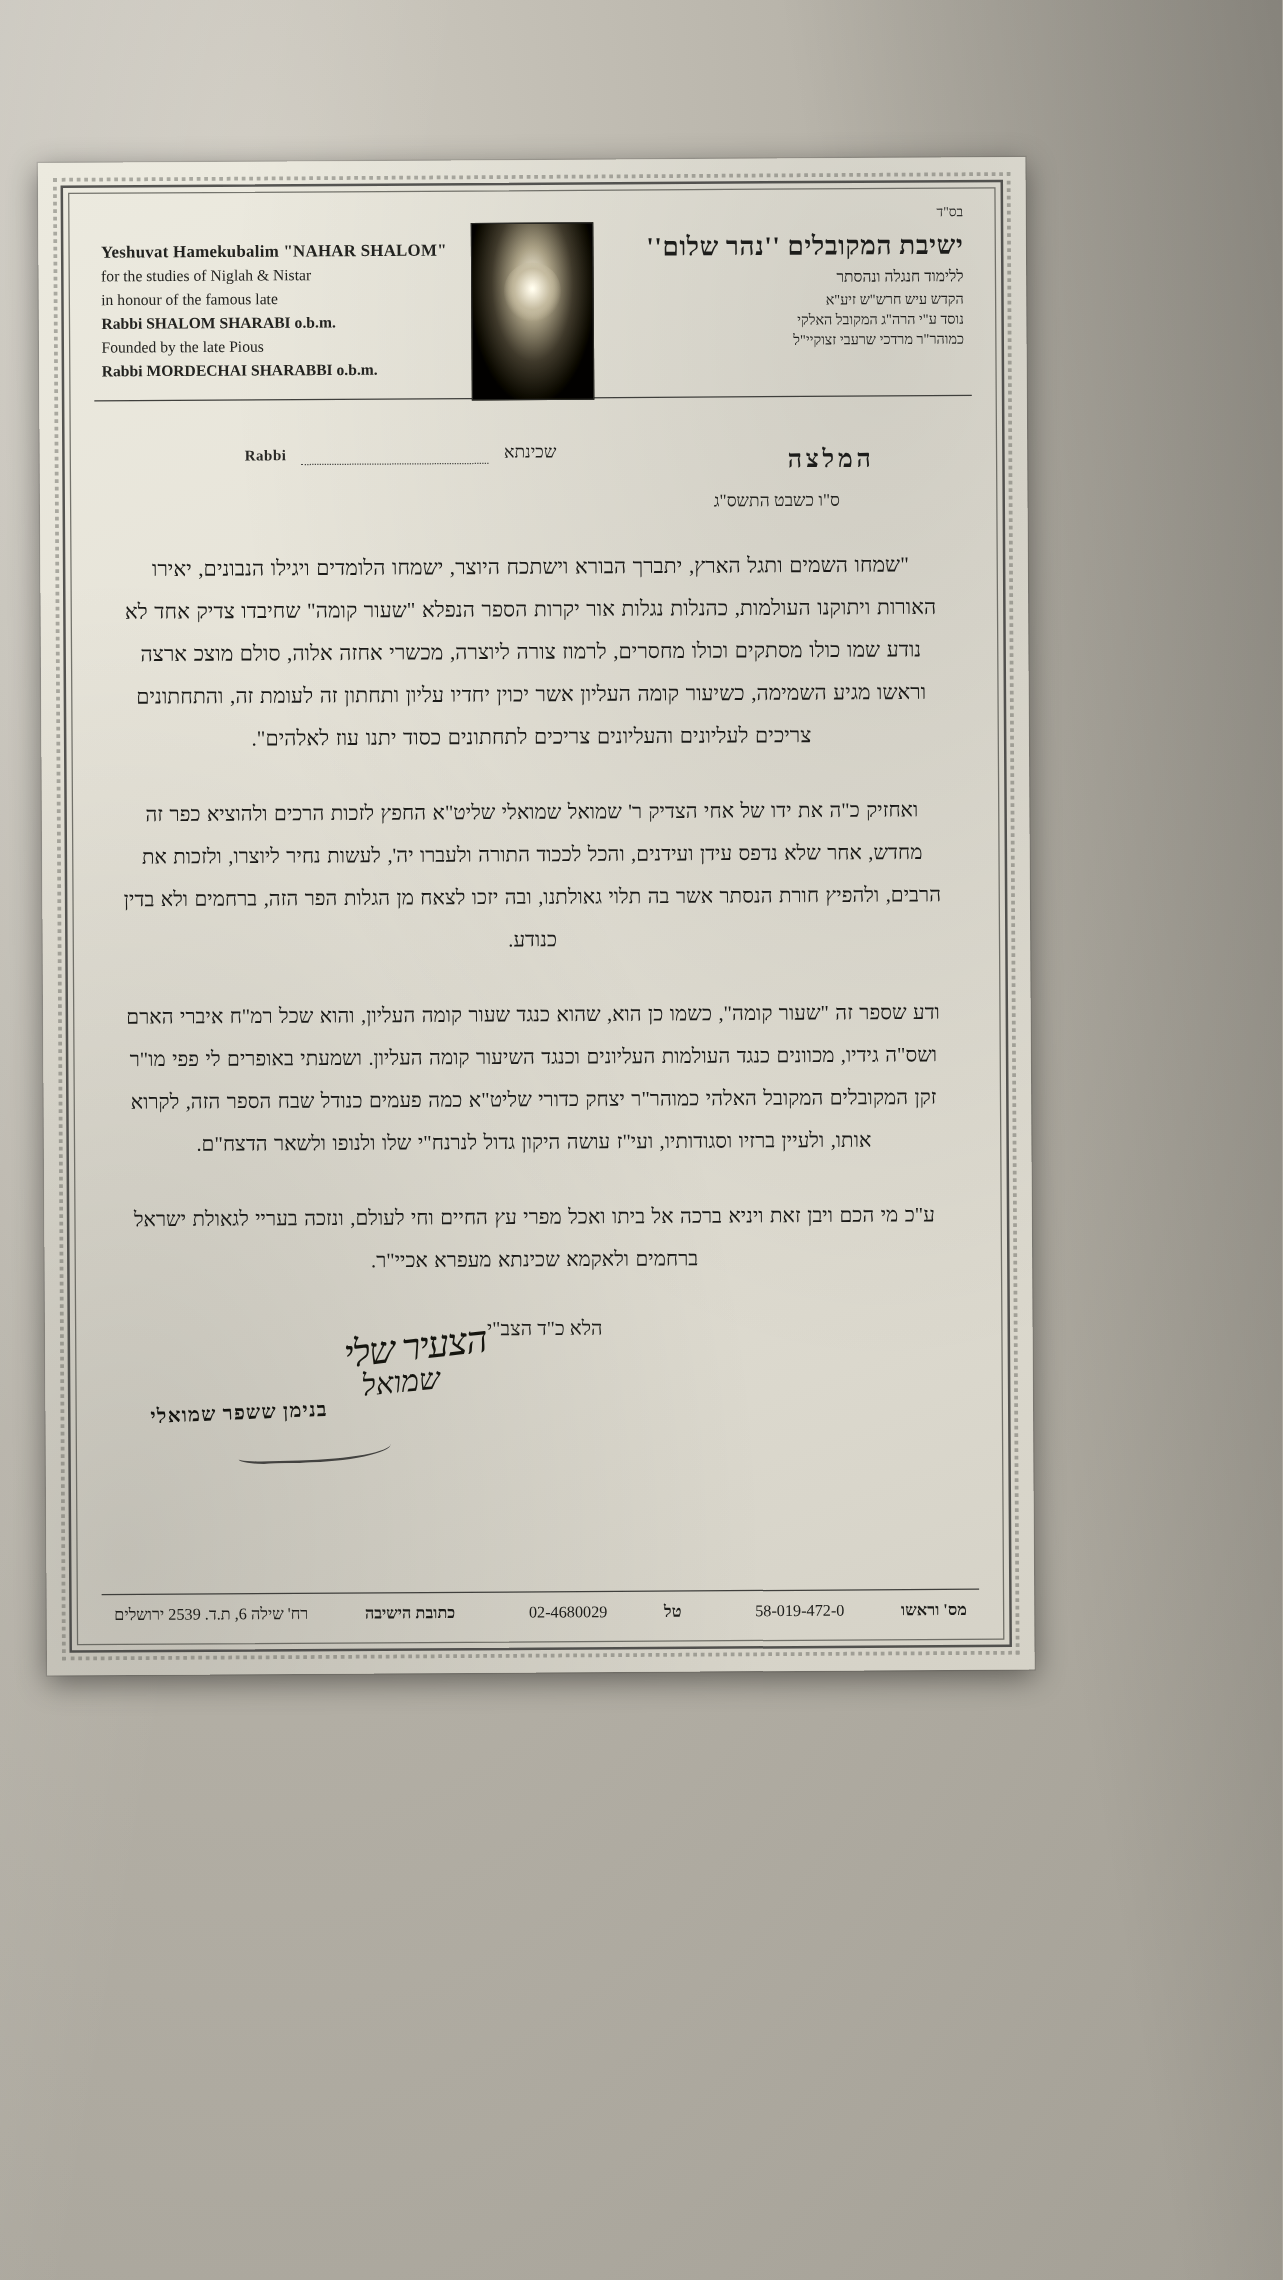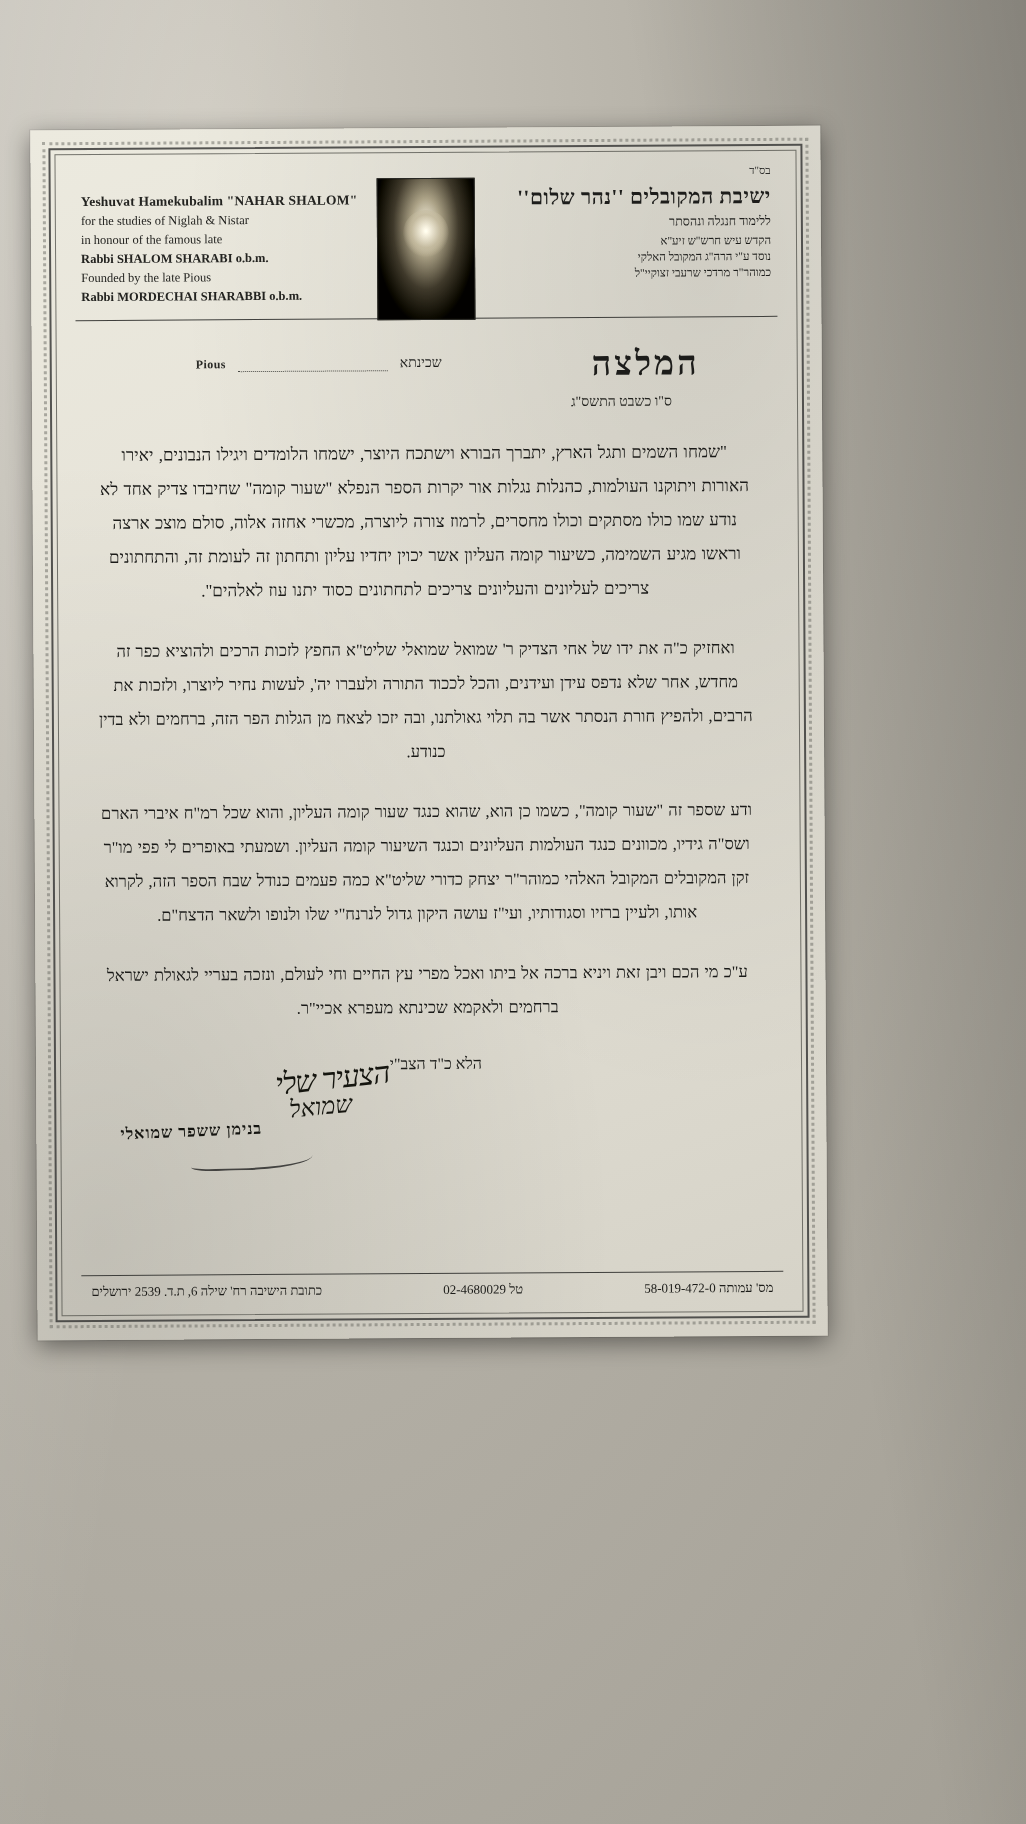--- a/index.html
+++ b/index.html
@@ -147,22 +147,22 @@
 
   
   .title-row{
     position:relative;
     height:62px;
     margin-top:24px;
     direction:rtl;
   }
   .doc-title{
     position:absolute;
-    right:78px; top:3px;
-    font-size:34px;
+    right:78px; top:15px;
+    font-size:20px;
     font-weight:bold;
     letter-spacing:3px;
     color:#1c1c1a;
   }
   .date-block{
     position:absolute;
     left:120px; top:12px;
     display:flex;
     align-items:flex-end;
     direction:rtl;
@@ -263,21 +263,21 @@
     padding-top:8px;
     direction:rtl;
     display:flex;
     justify-content:space-between;
     align-items:center;
     font-size:13px;
     color:#1d1d1a;
     padding-left:10px;
     padding-right:10px;
   }
-  .footer b{ font-weight:normal; }
+  .footer b{ font-weight:bold;margin-left:42px; }
   .f-amuta{ direction:rtl; }
   .f-phone{ direction:rtl; }
   .f-addr{ direction:rtl; }
   .num{ direction:ltr; display:inline-block; }
 </style>
 </head>
 <body>
 
 <div class="photo-bg"></div>
 
@@ -311,21 +311,21 @@
         <div class="e5">Founded by the late Pious</div>
         <div class="e6">Rabbi MORDECHAI SHARABBI o.b.m.</div>
       </div>
     </div>
 
     <div class="title-row">
       <div class="doc-title">המלצה</div>
       <div class="date-block">
         <span class="date-he">שכינתא</span>
         <span class="date-line"></span>
-        <span class="date-en">Pious</span>
+        <span class="date-en">Rabbi</span>
       </div>
     </div>
 
     <div class="subtitle">ס"ו כשבט התשס"ג</div>
 
     <div class="body-text">
       <p class="para p1">"שמחו השמים ותגל הארץ, יתברך הבורא וישתכח היוצר, ישמחו הלומדים ויגילו הנבונים, יאירו האורות ויתוקנו העולמות, כהנלות נגלות אור יקרות הספר הנפלא "שעור קומה" שחיבדו צדיק אחד לא נודע שמו כולו מסתקים וכולו מחסרים, לרמוז צורה ליוצרה, מכשרי אחזה אלוה, סולם מוצכ ארצה וראשו מגיע השמימה, כשיעור קומה העליון אשר יכוין יחדיו עליון ותחתון זה לעומת זה, והתחתונים צריכים לעליונים והעליונים צריכים לתחתונים כסוד יתנו עוז לאלהים".</p>
       <p class="para">ואחזיק כ"ה את ידו של אחי הצדיק ר' שמואל שמואלי שליט"א החפץ לזכות הרכים ולהוציא כפר זה מחדש, אחר שלא נדפס עידן ועידנים, והכל לככוד התורה ולעברו יה', לעשות נחיר ליוצרו, ולזכות את הרבים, ולהפיץ חורת הנסתר אשר בה תלוי גאולתנו, ובה יזכו לצאח מן הגלות הפר הזה, ברחמים ולא בדין כנודע.</p>
       <p class="para">ודע שספר זה "שעור קומה", כשמו כן הוא, שהוא כנגד שעור קומה העליון, והוא שכל רמ"ח איברי הארם ושס"ה גידיו, מכוונים כנגד העולמות העליונים וכנגד השיעור קומה העליון. ושמעתי באופרים לי פפי מו"ר זקן המקובלים המקובל האלהי כמוהר"ר יצחק כדורי שליט"א כמה פעמים כנודל שבח הספר הזה, לקרוא אותו, ולעיין ברזיו וסגודותיו, ועי"ז עושה היקון גדול לנרנח"י שלו ולנופו ולשאר הדצח"ם.</p>
       <p class="para">ע"כ מי הכם ויבן זאת ויניא ברכה אל ביתו ואכל מפרי עץ החיים וחי לעולם, ונזכה בעריי לגאולת ישראל ברחמים ולאקמא שכינתא מעפרא אכיי"ר.</p>
@@ -334,21 +334,21 @@
     <div class="sig-zone">
       <div class="sig-line1">הלא כ"ד הצב"י</div>
       <div class="sig-script">הצעיר שלי</div>
       <div class="sig-script2">שמואל</div>
       <div class="sig-name">בנימן ששפר שמואלי</div>
       <div class="sig-swash"></div>
     </div>
 
     <div class="footer">
       <div class="f-amuta">
-        <b>מס' עמותה</b>
+        <b>מס' וראשו</b>
         <span class="num">58-019-472-0</span>
       </div>
       <div class="f-phone">
         <b>טל</b>
         <span class="num">02-4680029</span>
       </div>
       <div class="f-addr">
         <b>כתובת הישיבה</b>
         <span>רח' שילה 6, ת.ד. 2539 ירושלים</span>
       </div>

